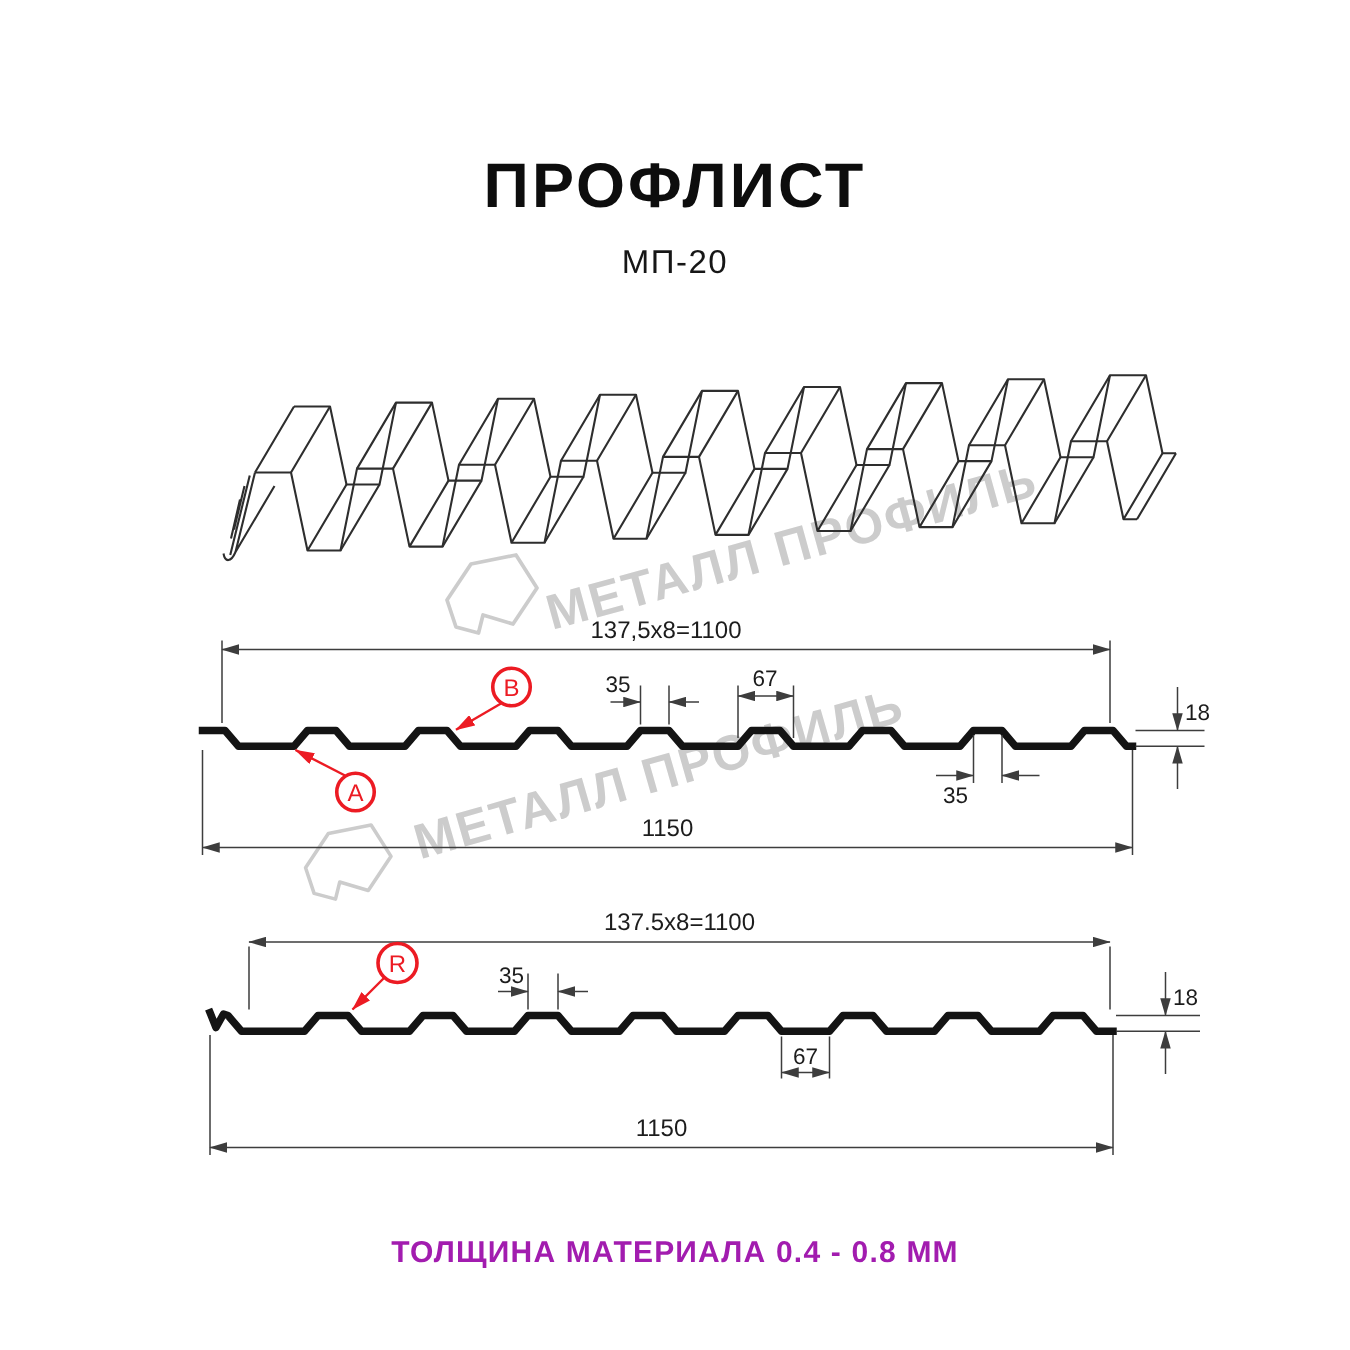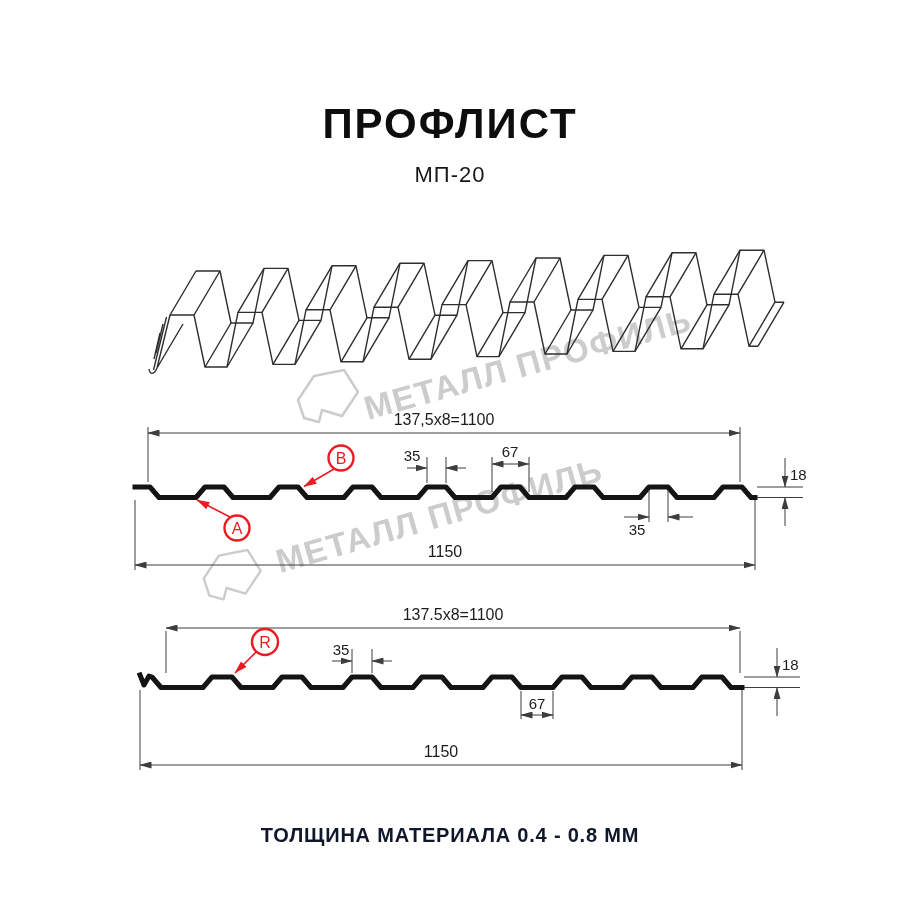--- a/index.html
+++ b/index.html
@@ -2,21 +2,21 @@
 <html><head>
 <meta charset="utf-8">
 <style>
   html,body{margin:0;padding:0;background:#ffffff;}
   #page{position:relative;width:900px;height:900px;background:#ffffff;overflow:hidden;
         font-family:"Liberation Sans",sans-serif;margin-top:28px;}
   #hdr{position:absolute;left:0;top:72px;width:900px;text-align:center;}
   #title{font-size:42px;font-weight:700;letter-spacing:2px;color:#0d0d0d;}
   #subtitle{margin-top:14px;font-size:22px;font-weight:400;letter-spacing:1px;color:#161616;}
   #footer{position:absolute;left:0;top:796px;width:900px;text-align:center;
-          font-size:20px;font-weight:700;letter-spacing:0.8px;color:#0f172a;}
+          font-size:20px;font-weight:700;letter-spacing:0.8px;color:#a21caf;}
   svg{position:absolute;left:0;top:0;}
   .dimtxt{font-size:15px;fill:#1c1c1c;}
   .dimbig{font-size:16px;fill:#1c1c1c;}
   .thin{stroke:#3d3d3d;stroke-width:1;fill:none;}
   .profile{stroke:#141414;stroke-width:5;fill:none;stroke-linejoin:round;stroke-linecap:square;}
   .red{stroke:#ec1b23;fill:none;}
   .redtxt{fill:#ec1b23;font-size:16px;}
   .wmtext{font-size:33px;font-weight:700;letter-spacing:1.5px;fill:#cccccc;}
   .wmlogo{stroke:#cccccc;stroke-width:2.5;fill:none;stroke-linejoin:round;}
   .wire{stroke:#2e2e2e;stroke-width:1.4;fill:none;stroke-linejoin:round;}

